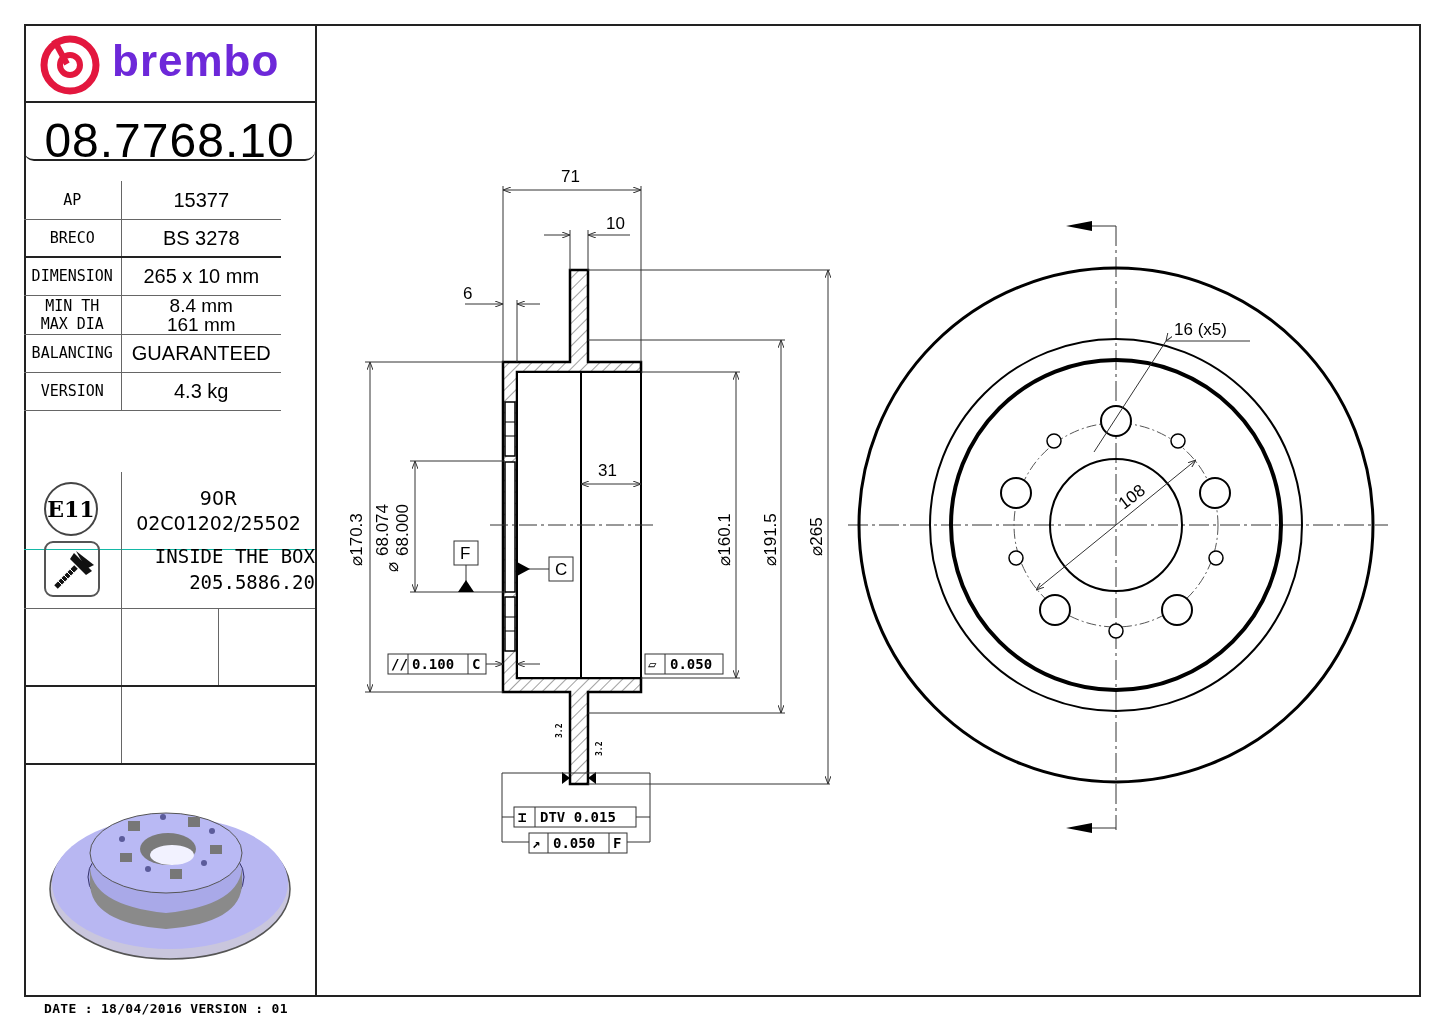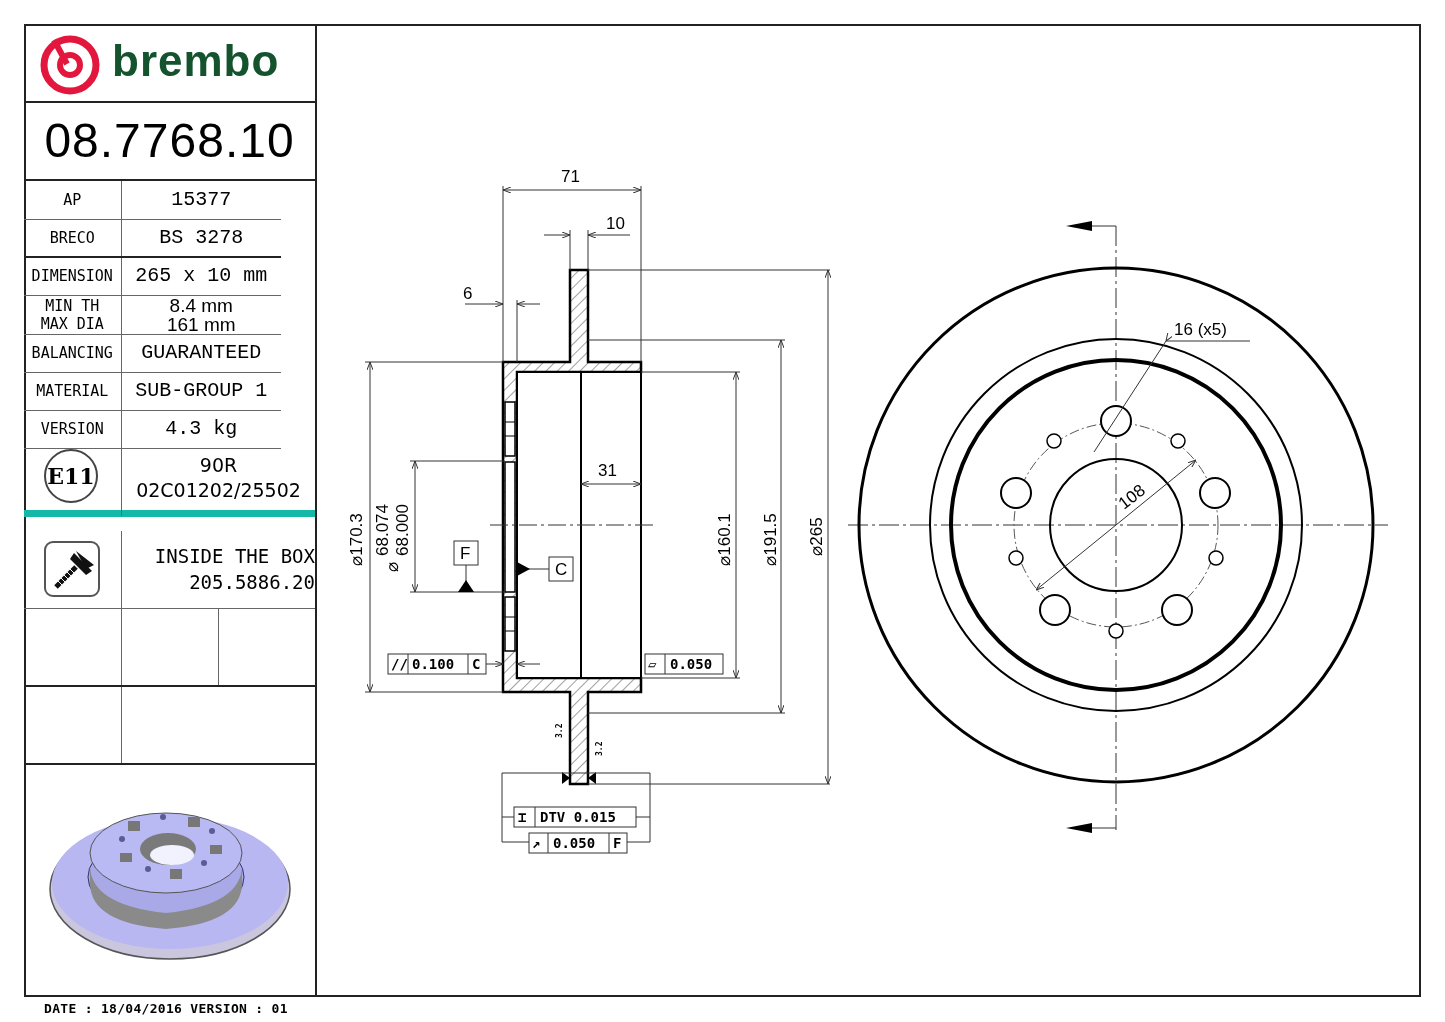--- a/index.html
+++ b/index.html
@@ -5,35 +5,35 @@
   html, body { margin:0; padding:0; background:#fff; }
   body { width:1445px; height:1022px; position:relative; overflow:hidden;
          font-family:"Liberation Sans", "DejaVu Sans", sans-serif; color:#000; }
   .frame { position:absolute; left:24px; top:24px; width:1397px; height:973px;
            border:2px solid #222; box-sizing:border-box; }
   .side { position:absolute; left:24px; top:24px; width:293px; height:973px;
           border-right:2px solid #222; box-sizing:border-box; }
   .logo-row { position:absolute; left:0; top:0; width:291px; height:79px;
               border-bottom:2px solid #222; box-sizing:border-box; }
   .brand-word { position:absolute; left:88px; top:12px; font-size:44px; font-weight:bold;
-                color:#14532d; letter-spacing:1px; font-family:"Liberation Sans", sans-serif; }
-  .part-row { position:absolute; left:0; top:79px; width:291px; height:78px;
-              border-bottom:2px solid #222; box-sizing:border-box; }
+                color:#6d28d9; letter-spacing:1px; font-family:"Liberation Sans", sans-serif; }
+  .part-row { position:absolute; left:0; top:79px; width:291px; height:58px;
+              border-bottom:2px solid #222; box-sizing:border-box;border-radius:10px; }
   .part-num { position:absolute; left:0; right:0; top:10px; text-align:center; font-size:48px;
               font-family:"Liberation Sans", sans-serif; letter-spacing:1px; }
   table.spec { position:absolute; left:0; top:157px; width:257px; border-collapse:collapse;
                font-family:"DejaVu Sans Mono", "Liberation Mono", monospace;padding-left:32px; }
   table.spec td { border-bottom:1px solid #666; height:38px; padding:0; text-align:center;
                   vertical-align:middle; box-sizing:border-box; }
   table.spec td.lbl { width:97px; border-right:1px solid #666; font-size:15px; line-height:18px; }
-  table.spec td.val { font-size:20px; line-height:20px; font-family:Liberation Mono, monospace; }
+  table.spec td.val { font-size:20px; line-height:20px; font-family:Liberation Sans, sans-serif; }
   table.spec tr.thick td { border-bottom:2px solid #222; }
   table.spec tr.two td.val { font-family:"Liberation Sans", sans-serif; }
-  .cert-row { position:absolute; left:0; top:415px; width:291px; height:78px;
-              border-bottom:7px solid #14b8a6; box-sizing:border-box; }
+  .cert-row { position:absolute; left:0; top:448px; width:291px; height:78px;
+              border-bottom:1px solid #14b8a6; box-sizing:border-box; }
   .cert-row .lcell { position:absolute; left:0; top:0; width:97px; height:77px; border-right:1px solid #666; }
   .cert-row .rcell { position:absolute; left:98px; top:0; right:0; height:77px; text-align:center;
                      font-size:19px; font-family:"DejaVu Sans", sans-serif; line-height:25px; padding-top:14px; box-sizing:border-box; }
   .e11 { position:absolute; left:20px; top:10px; width:54px; height:54px; border:2px solid #444;
          border-radius:50%; box-sizing:border-box; text-align:center; line-height:50px;
          font-family:"DejaVu Serif", "Liberation Serif", serif; font-weight:bold; font-size:22px; }
   .box-row { position:absolute; left:0; top:507px; width:291px; height:78px;
              border-bottom:1px solid #666; box-sizing:border-box; }
   .box-row .lcell { position:absolute; left:0; top:0; width:97px; height:77px; border-right:1px solid #666; }
   .box-row .rcell { position:absolute; left:98px; top:0; right:0; height:77px; text-align:right;
@@ -92,24 +92,20 @@
       <td class="val" style="font-size:19px;line-height:19px">
         <div>8.4 mm</div>
         <div>161 mm</div>
       </td>
     </tr>
     <tr>
       <td class="lbl">BALANCING</td>
       <td class="val">GUARANTEED</td>
     </tr>
     <tr>
-      <td class="lbl">MATERIAL</td>
-      <td class="val">SUB-GROUP 1</td>
-    </tr>
-    <tr>
       <td class="lbl">VERSION</td>
       <td class="val">4.3 kg</td>
     </tr>
   </tbody>
     </table>
 
   <div class="cert-row">
     <div class="lcell">
       <div class="e11">E11</div>
     </div>

